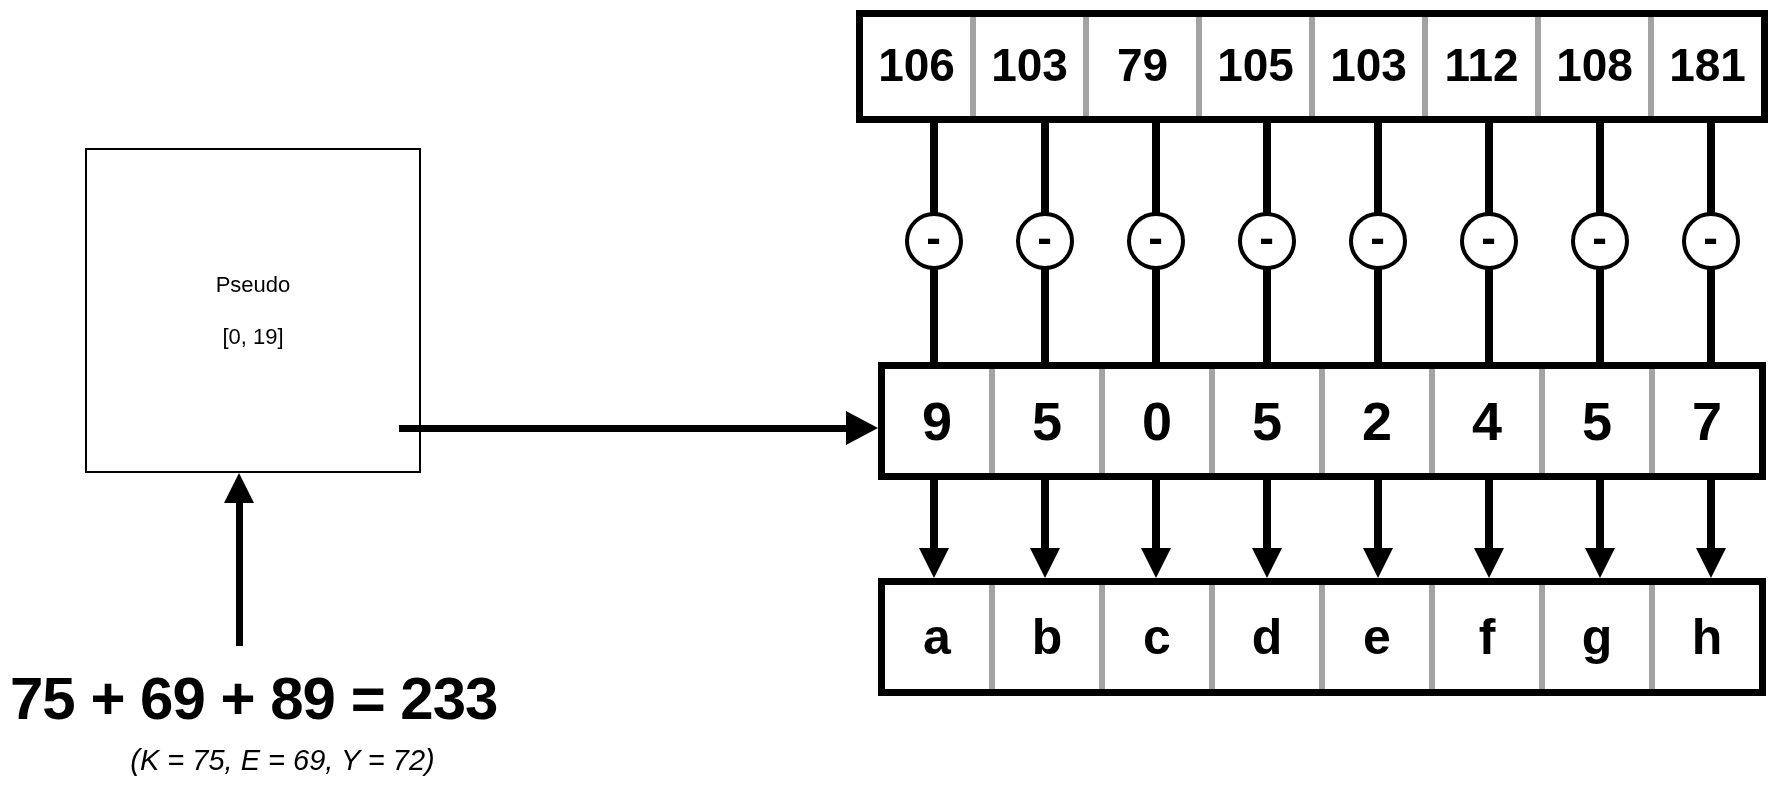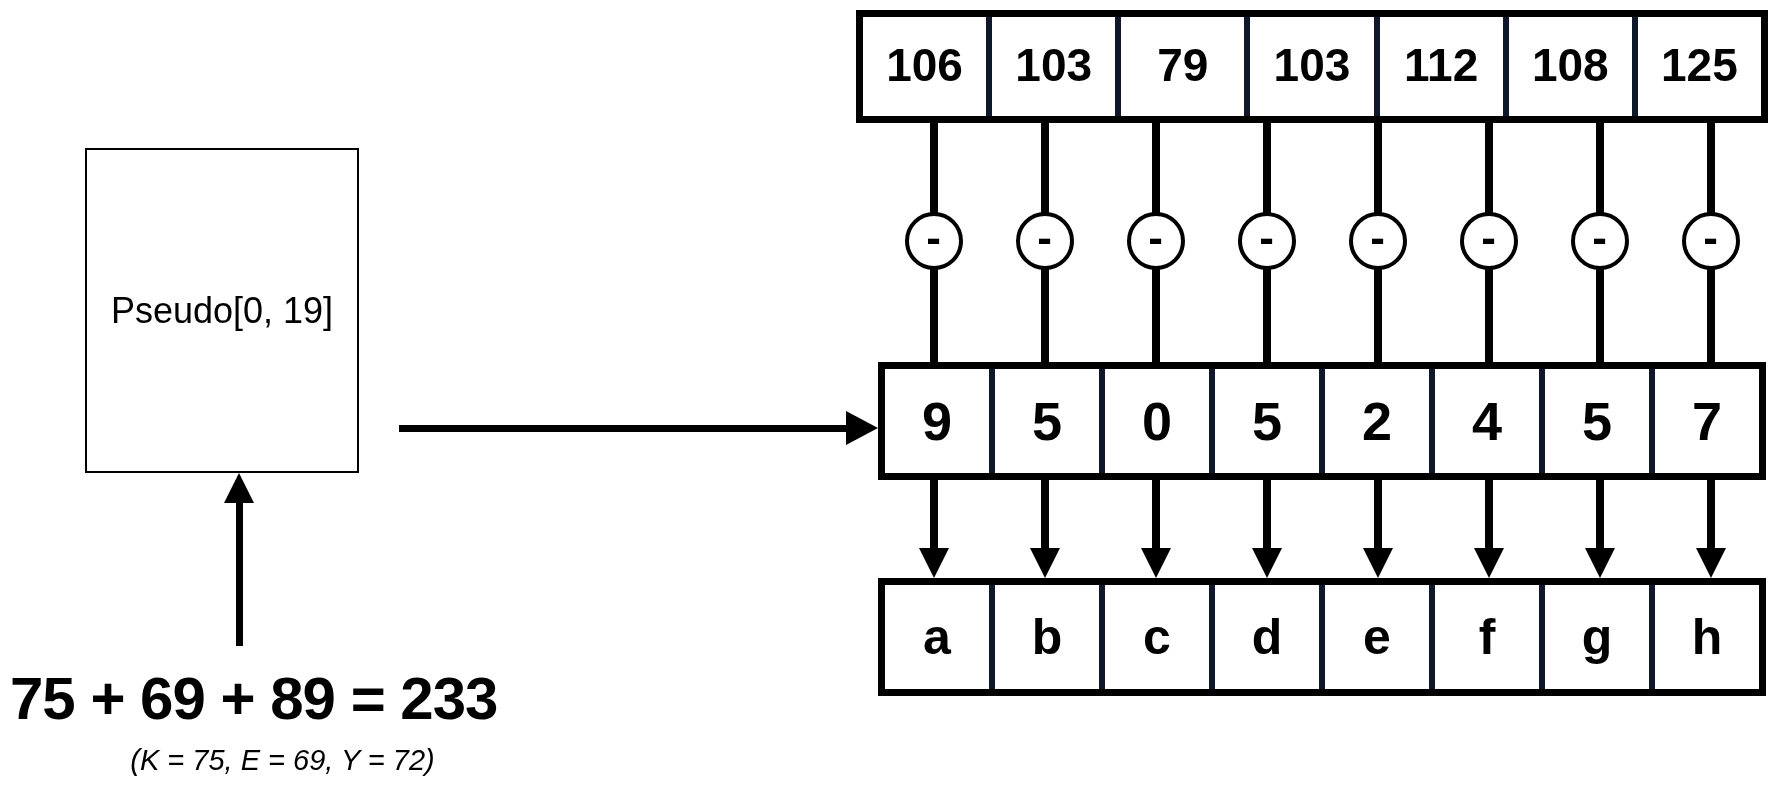--- a/index.html
+++ b/index.html
@@ -14,29 +14,29 @@
     height: 796px;
     background: #ffffff;
     overflow: hidden;
     color: #000;
   }
 
   
   .pr-box {
     position: absolute;
     left: 85px; top: 148px;
-    width: 274px; height: 325px;
+    width: 336px; height: 325px;
     border: 2px solid #000;
     box-sizing: border-box;
     display: flex;
-    flex-direction: row;
+    flex-direction: column;
     align-items: center;
     justify-content: center;
     text-align: center;
-    font-size: 36px;
+    font-size: 22px;
     line-height: 52px;
     color: #000;
   }
   .equation {
     position: absolute;
     left: 10px; top: 664px;
     width: 545px;
     font-size: 60px;
     font-weight: 700;
     letter-spacing: -1px;
@@ -92,21 +92,21 @@
     border: 7px solid #000;
     box-sizing: border-box;
     background: #fff;
     z-index: 2;
   }
   .row .cell {
     flex: 1 1 0;
     display: flex;
     align-items: center;
     justify-content: center;
-    border-left: 6px solid #0f172a;
+    border-left: 6px solid #a3a3a3;
     font-weight: 700;
     color: #000;
     overflow: hidden;
   }
   .row .cell:first-child { border-left: none; }
 
   .row-codes {
     left: 856px; top: 10px;
     width: 912px; height: 113px;
     font-size: 46px;
@@ -236,24 +236,25 @@
   <div class="down-arrow-head" style="--i:3"></div>
   <div class="down-arrow-head" style="--i:4"></div>
   <div class="down-arrow-head" style="--i:5"></div>
   <div class="down-arrow-head" style="--i:6"></div>
   <div class="down-arrow-head" style="--i:7"></div>
 
   <div class="row row-codes">
     <div class="cell">106</div>
     <div class="cell">103</div>
     <div class="cell">79</div>
+    <div class="cell">105</div>
     <div class="cell">103</div>
     <div class="cell">112</div>
     <div class="cell">108</div>
-    <div class="cell">125</div>
+    <div class="cell">181</div>
   </div>
 
   <div class="row row-random">
     <div class="cell">9</div>
     <div class="cell">5</div>
     <div class="cell">0</div>
     <div class="cell">5</div>
     <div class="cell">2</div>
     <div class="cell">4</div>
     <div class="cell">5</div>

